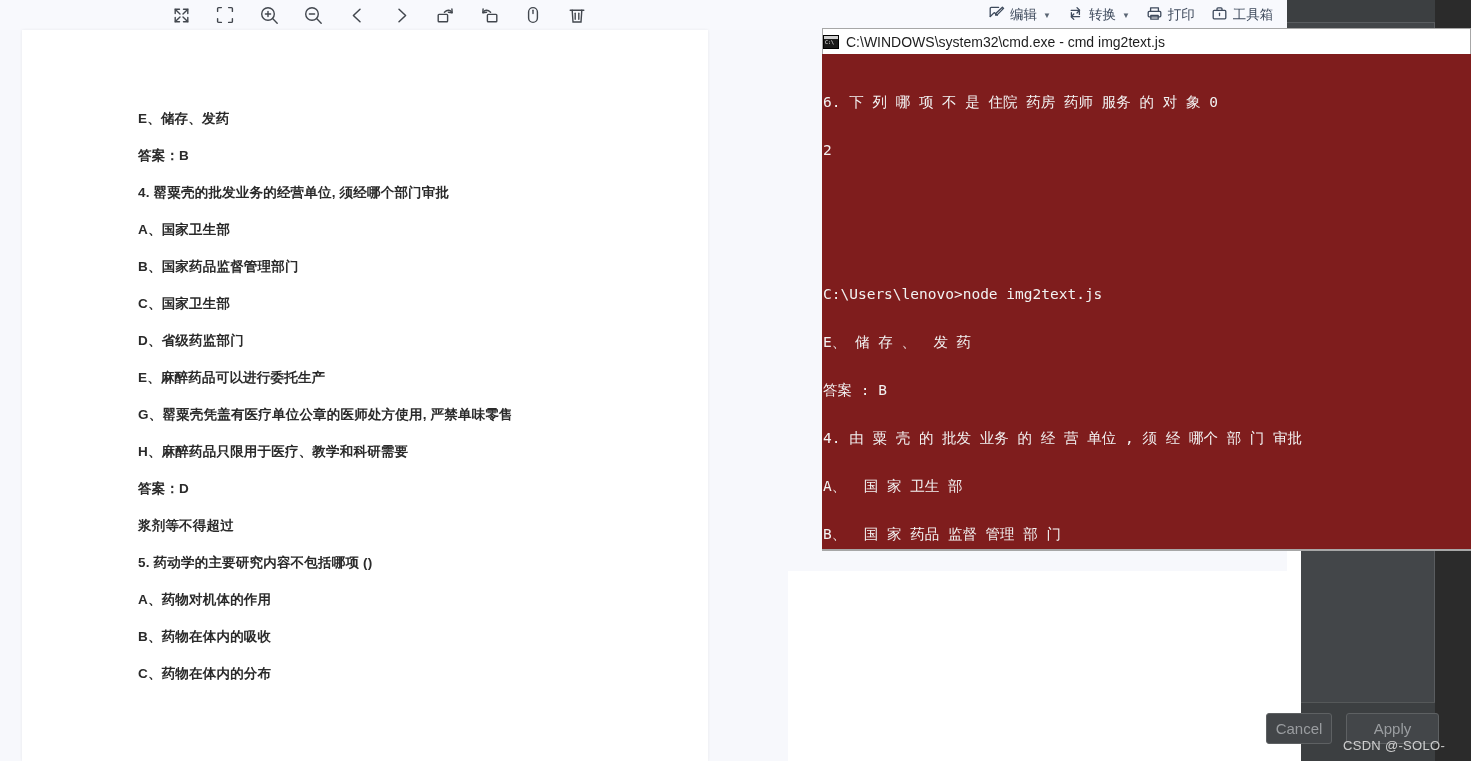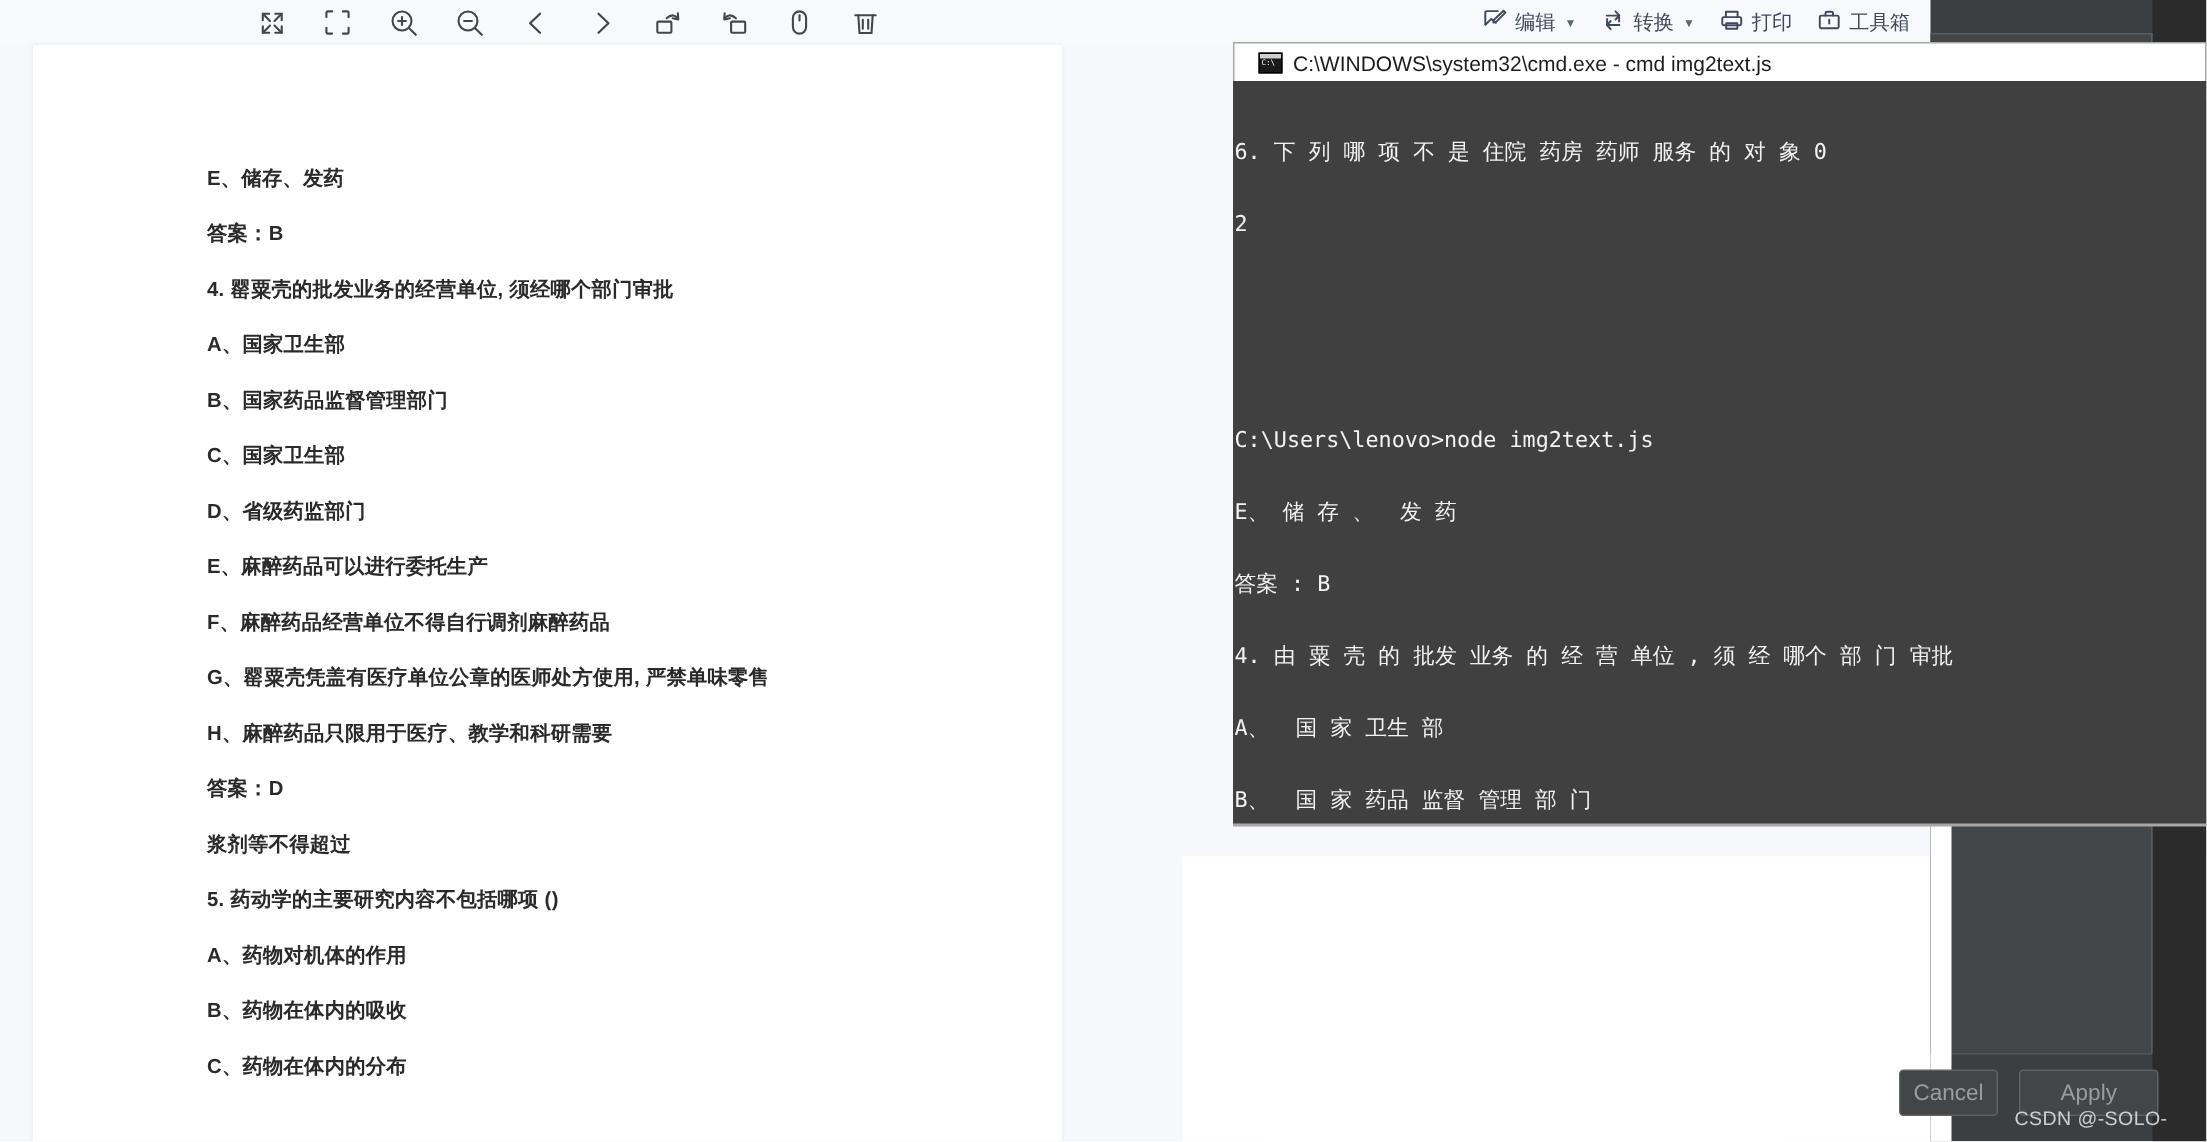--- a/index.html
+++ b/index.html
@@ -226,21 +226,21 @@
     position: absolute;
     left: 0; top: 0;
     width: 649px;
     height: 26px;
     background: #ffffff;
     border: 1px solid #a7a7a7;
     border-bottom: none;
     box-sizing: border-box;
     display: flex;
     align-items: center;
-    padding-left: 16px;
+    padding-left: 0;
     overflow: hidden;
   }
 
   .cmd-icon {
     width: 16px;
     height: 14px;
     background: #1a1a1a;
     border: 1px solid #000;
     box-sizing: border-box;
     position: relative;
@@ -273,21 +273,21 @@
     white-space: nowrap;
   }
 
   
   .cmd-overflow {
     position: absolute;
     left: 822px;
     top: 54px;
     width: 649px;
     height: 496px;
-    background: #404040;
+    background: #7f1d1d;
     overflow: hidden;
   }
 
   .console-text {
     position: absolute;
     left: 1px;
     top: 8px;
     width: 900px;
     font-family: "DejaVu Sans Mono", "Liberation Mono", monospace;
     font-size: 14.5px;
@@ -462,21 +462,20 @@
       <div class="doc-page">
         <div class="doc-lines">
           <div class="doc-line">E、储存、发药</div>
           <div class="doc-line">答案：B</div>
           <div class="doc-line">4. 罂粟壳的批发业务的经营单位, 须经哪个部门审批</div>
           <div class="doc-line">A、国家卫生部</div>
           <div class="doc-line">B、国家药品监督管理部门</div>
           <div class="doc-line">C、国家卫生部</div>
           <div class="doc-line">D、省级药监部门</div>
           <div class="doc-line">E、麻醉药品可以进行委托生产</div>
-          <div class="doc-line">F、麻醉药品经营单位不得自行调剂麻醉药品</div>
           <div class="doc-line">G、罂粟壳凭盖有医疗单位公章的医师处方使用, 严禁单味零售</div>
           <div class="doc-line">H、麻醉药品只限用于医疗、教学和科研需要</div>
           <div class="doc-line">答案：D</div>
           <div class="doc-line">浆剂等不得超过</div>
           <div class="doc-line">5. 药动学的主要研究内容不包括哪项 ()</div>
           <div class="doc-line">A、药物对机体的作用</div>
           <div class="doc-line">B、药物在体内的吸收</div>
           <div class="doc-line">C、药物在体内的分布</div>
         </div>
       </div>

